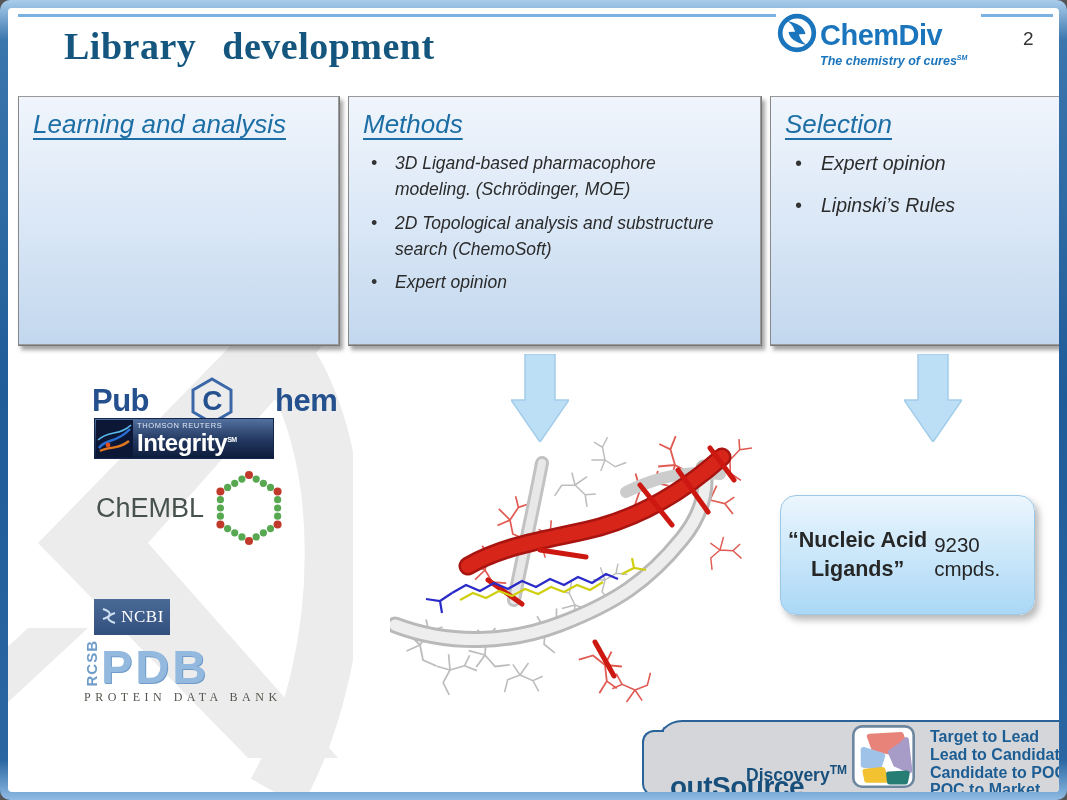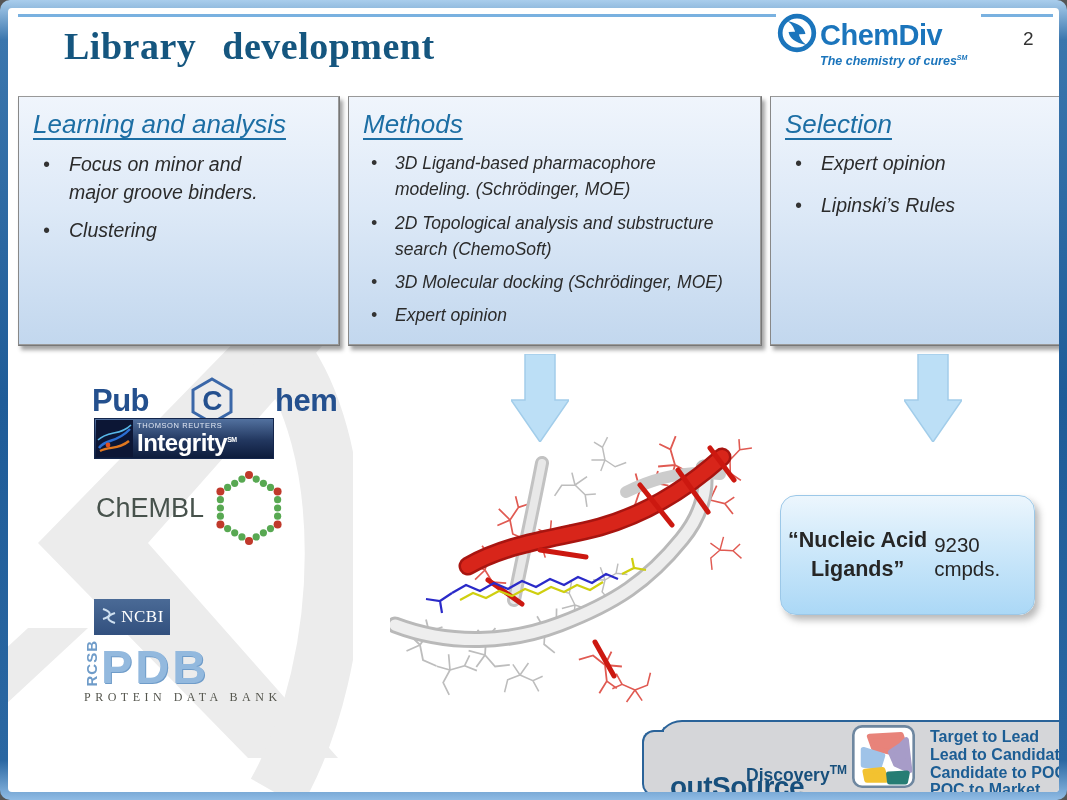--- a/index.html
+++ b/index.html
@@ -120,32 +120,27 @@
     <div class="pagenum">2</div>
 
     <svg class="watermark" viewBox="0 0 345 462">
       <path d="M240 -10 L30 205 L240 420 L330 420 L140 205 L330 -10 Z" fill="#ececec"></path>
       <path d="M80 290 L-60 420 L80 550 L20 550 L-120 420 L20 290 Z" fill="#ececec"></path>
       <path d="M268 8 C 345 100, 345 320, 268 455" stroke="#ececec" stroke-width="58" fill="none"></path>
     </svg>
 
     <div class="box box-1">
       <h2>Learning and analysis</h2>
-      <ul>
-        <li>Focus on minor and major groove binders.</li>
-        <li>Clustering</li>
-      </ul>
     </div>
 
     <div class="box box-2">
       <h2>Methods</h2>
       <ul>
         <li>3D Ligand-based pharmacophore modeling. (Schrödinger, MOE)</li>
         <li>2D Topological analysis and substructure search (ChemoSoft)</li>
-        <li>3D Molecular docking (Schrödinger, MOE)</li>
         <li>Expert opinion</li>
       </ul>
     </div>
 
     <div class="box box-3">
       <h2>Selection</h2>
       <ul>
         <li>Expert opinion</li>
         <li>Lipinski’s Rules</li>
       </ul>

